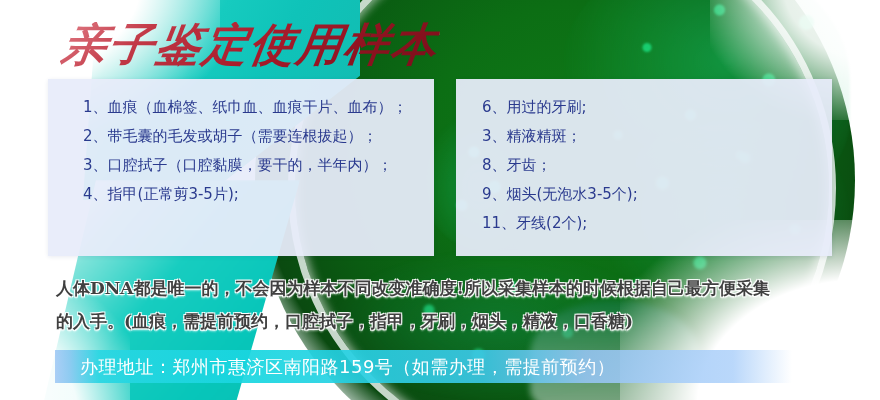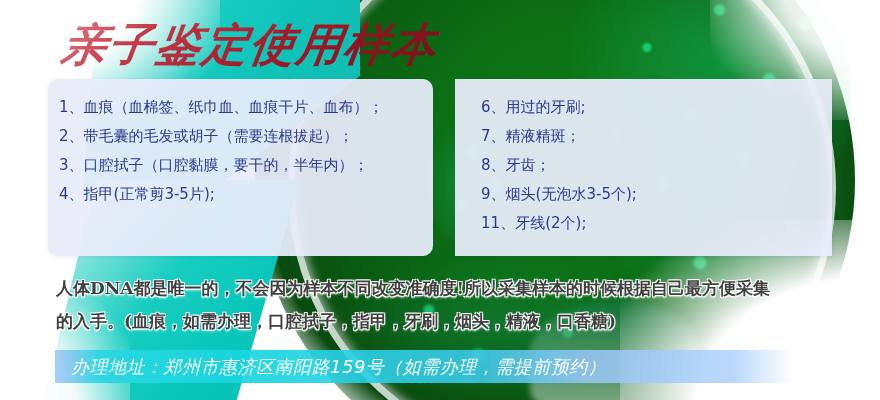--- a/index.html
+++ b/index.html
@@ -247,23 +247,22 @@
     gap: 22px;
   }
 
   .panel {
     background: rgba(232,236,250,0.94);
     box-shadow: 0 1px 4px rgba(40,60,120,0.10);
   }
 
   .panel-left {
     width: 414px;
-    padding: 14px 10px 10px 11px;
+    padding: 14px 10px 10px 35px;
     box-sizing: border-box;
-    border-radius: 10px;
   }
 
   .panel-right {
     width: 404px;
     padding: 14px 10px 2px 26px;
     box-sizing: border-box;
   }
 
   .panel ul {
     margin: 0;
@@ -314,27 +313,26 @@
         rgba(24,214,224,0.92) 28%,
         rgba(60,200,232,0.9) 58%,
         rgba(150,197,245,0.88) 72%,
         rgba(176,210,250,0.88) 92%,
         rgba(176,210,250,0.0) 100%);
     display: flex;
     align-items: center;
   }
 
   .address-text {
-    margin-left: 16px;
+    margin-left: 25px;
     color: #ffffff;
     font-size: 18px;
     font-family: "DejaVu Sans", "Liberation Sans", sans-serif;
     white-space: nowrap;
     letter-spacing: 0.5px;
-    font-style: italic;
   }
 </style>
 </head>
 <body>
 
 <div id="poster">
 
   <div class="bg-layer">
     <div class="bg-white"></div>
     <div class="bg-bowl-outer"></div>
@@ -363,32 +361,32 @@
           <li>1、血痕（血棉签、纸巾血、血痕干片、血布）；</li>
           <li>2、带毛囊的毛发或胡子（需要连根拔起）；</li>
           <li>3、口腔拭子（口腔黏膜，要干的，半年内）；</li>
           <li>4、指甲(正常剪3-5片);</li>
         </ul>
       </div>
 
       <div class="panel panel-right">
         <ul>
           <li>6、用过的牙刷;</li>
-          <li>7、精液精斑；</li>
+          <li>3、精液精斑；</li>
           <li>8、牙齿；</li>
           <li>9、烟头(无泡水3-5个);</li>
           <li>11、牙线(2个);</li>
         </ul>
       </div>
 
     </div>
 
     <div class="note">
       <span class="note-line">人体DNA都是唯一的，不会因为样本不同改变准确度!所以采集样本的时候根据自己最方便采集</span>
-      <span class="note-line">的入手。(血痕，如需办理，口腔拭子，指甲，牙刷，烟头，精液，口香糖)</span>
+      <span class="note-line">的入手。(血痕，需提前预约，口腔拭子，指甲，牙刷，烟头，精液，口香糖)</span>
     </div>
 
     <div class="address-bar">
       <span class="address-text">办理地址：郑州市惠济区南阳路159号（如需办理，需提前预约）</span>
     </div>
 
   </div>
 </div>
 
 </body></html>

